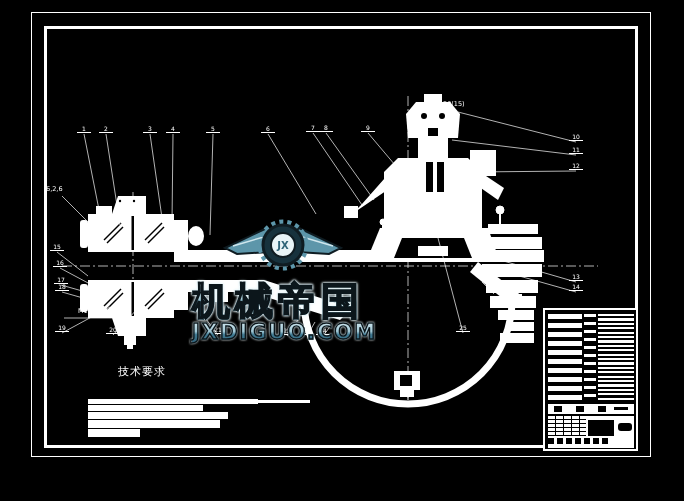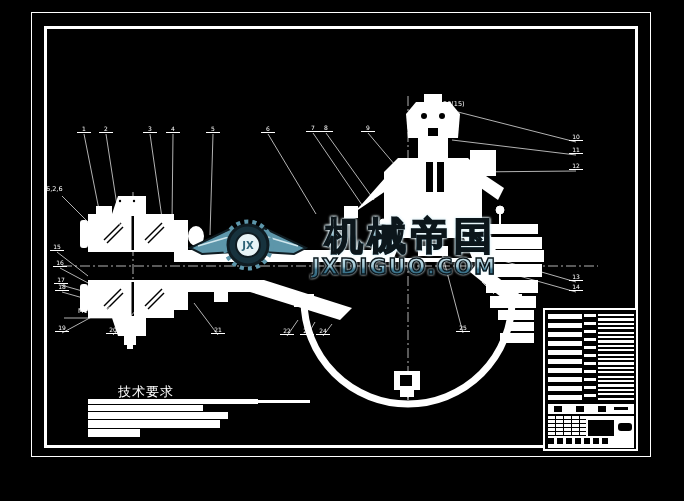--- a/index.html
+++ b/index.html
@@ -10,36 +10,36 @@
                border:1px solid #fff;box-sizing:border-box;}
   .frame-inner{position:absolute;left:44px;top:26px;width:594px;height:422px;
                border:3px solid #fff;box-sizing:border-box;}
   
   svg.draw{position:absolute;left:0;top:0;}
   
   .callout{position:absolute;width:14px;text-align:center;font-size:6px;line-height:7px;
            color:#fff;border-bottom:1px solid #fff;}
   .dim{position:absolute;font-size:6.5px;line-height:7px;color:#fff;white-space:nowrap;}
   
-  .watermark{position:absolute;left:188px;top:212px;display:flex;align-items:center;z-index:5;}
+  .watermark{position:absolute;left:188px;top:212px;display:flex;align-items:center;z-index:5;flex-direction:column;}
   .wm-text{margin-left:4px;}
   .wm-brand{font-size:38px;font-weight:bold;letter-spacing:5px;line-height:38px;
             color:#6ca7bc;
             background:linear-gradient(180deg,#d3e9f0 0%,#a7cbd8 45%,#47829a 55%,#35697f 100%);
             -webkit-background-clip:text;background-clip:text;-webkit-text-fill-color:transparent;
             -webkit-text-stroke:1.6px #0c161b;
-            filter:drop-shadow(0 0 1px #eef9fc) drop-shadow(0 0 1px #dff1f6);text-align:right;}
+            filter:drop-shadow(0 0 1px #eef9fc) drop-shadow(0 0 1px #dff1f6);}
   .wm-domain{font-size:21px;font-weight:bold;letter-spacing:2px;line-height:21px;margin-top:2px;
             color:#6ca7bc;
             background:linear-gradient(180deg,#cfe6ee 0%,#9fc6d4 45%,#417b93 60%,#31637a 100%);
             -webkit-background-clip:text;background-clip:text;-webkit-text-fill-color:transparent;
             -webkit-text-stroke:1.4px #0c161b;
             filter:drop-shadow(0 0 1px #eef9fc);}
   
-  .notes-title{position:absolute;left:118px;top:383px;font-size:13px;color:#fff;letter-spacing:1px;}
+  .notes-title{position:absolute;left:118px;top:364px;font-size:11px;color:#fff;letter-spacing:1px;}
   .note-bar{position:absolute;background:#fff;}
   .nb1{left:88px;top:399px;width:170px;height:5px;}
   .nb1b{left:256px;top:400px;width:54px;height:3px;}
   .nb2{left:88px;top:405px;width:115px;height:6px;}
   .nb3{left:88px;top:412px;width:140px;height:7px;}
   .nb4{left:88px;top:420px;width:132px;height:8px;}
   .nb5{left:88px;top:429px;width:52px;height:8px;}
   
   .title-block{position:absolute;left:543px;top:308px;width:95px;height:143px;
                border:2px solid #fff;background:#000;box-sizing:border-box;}

